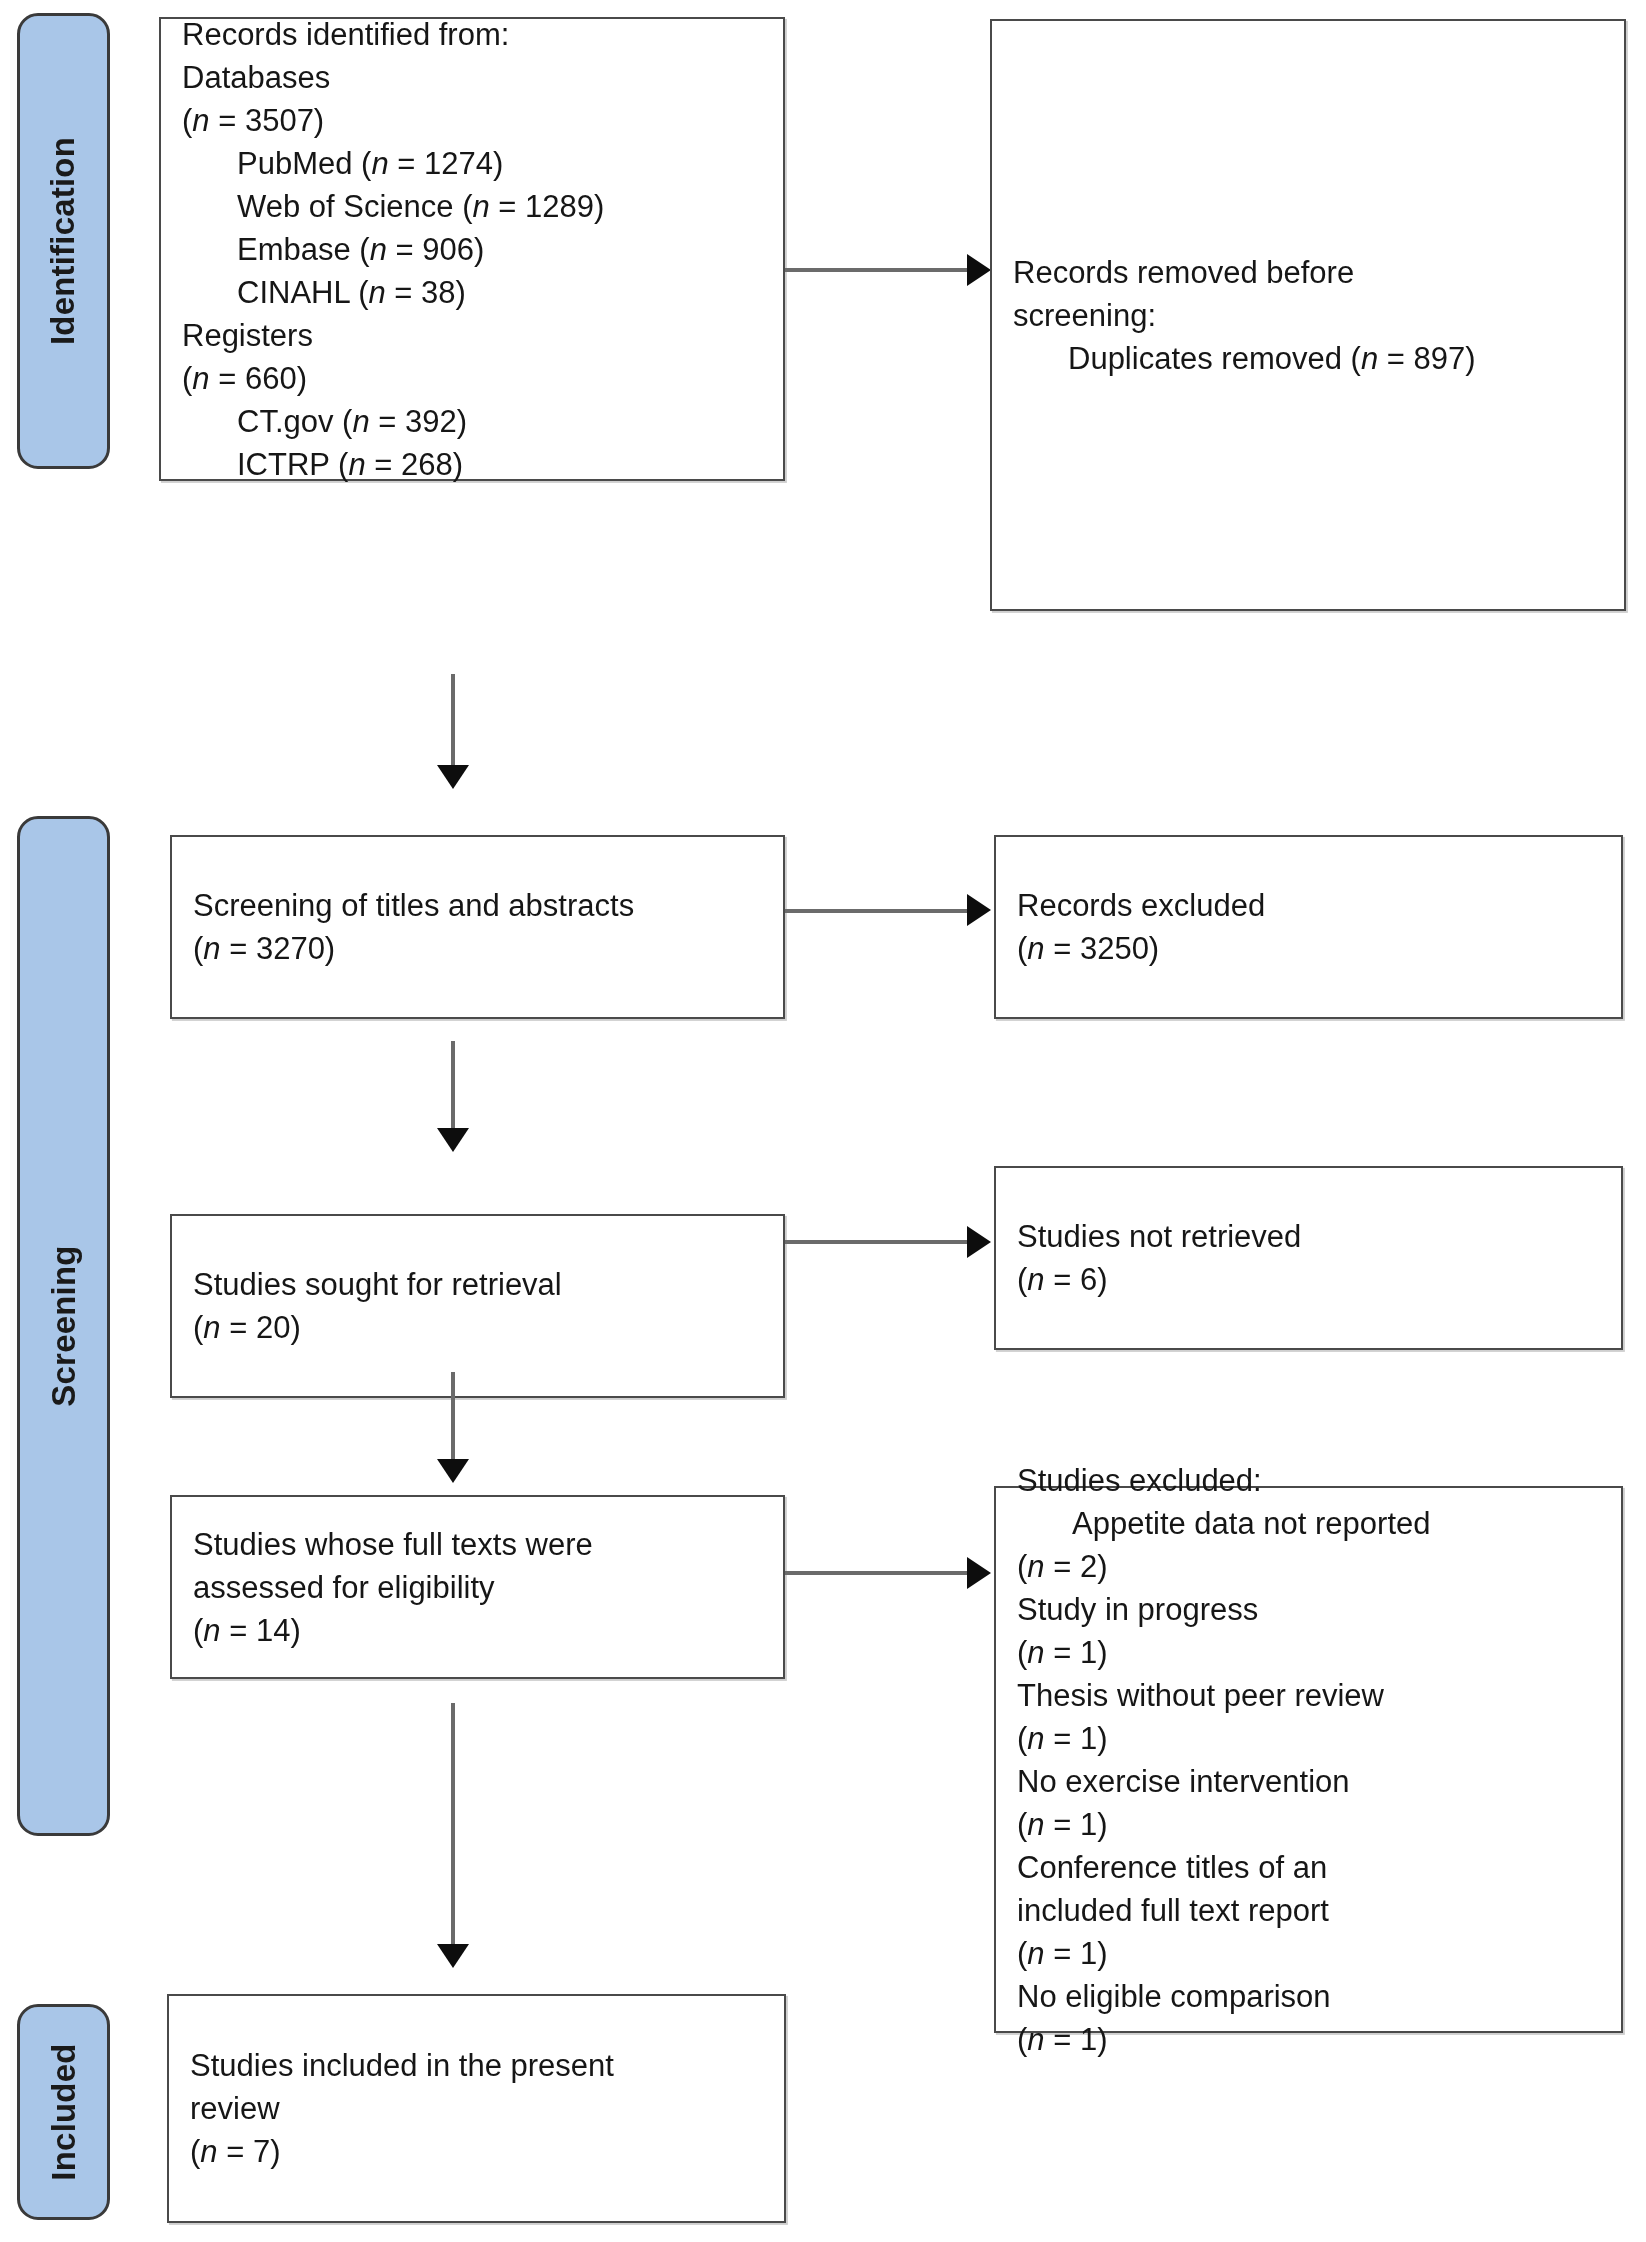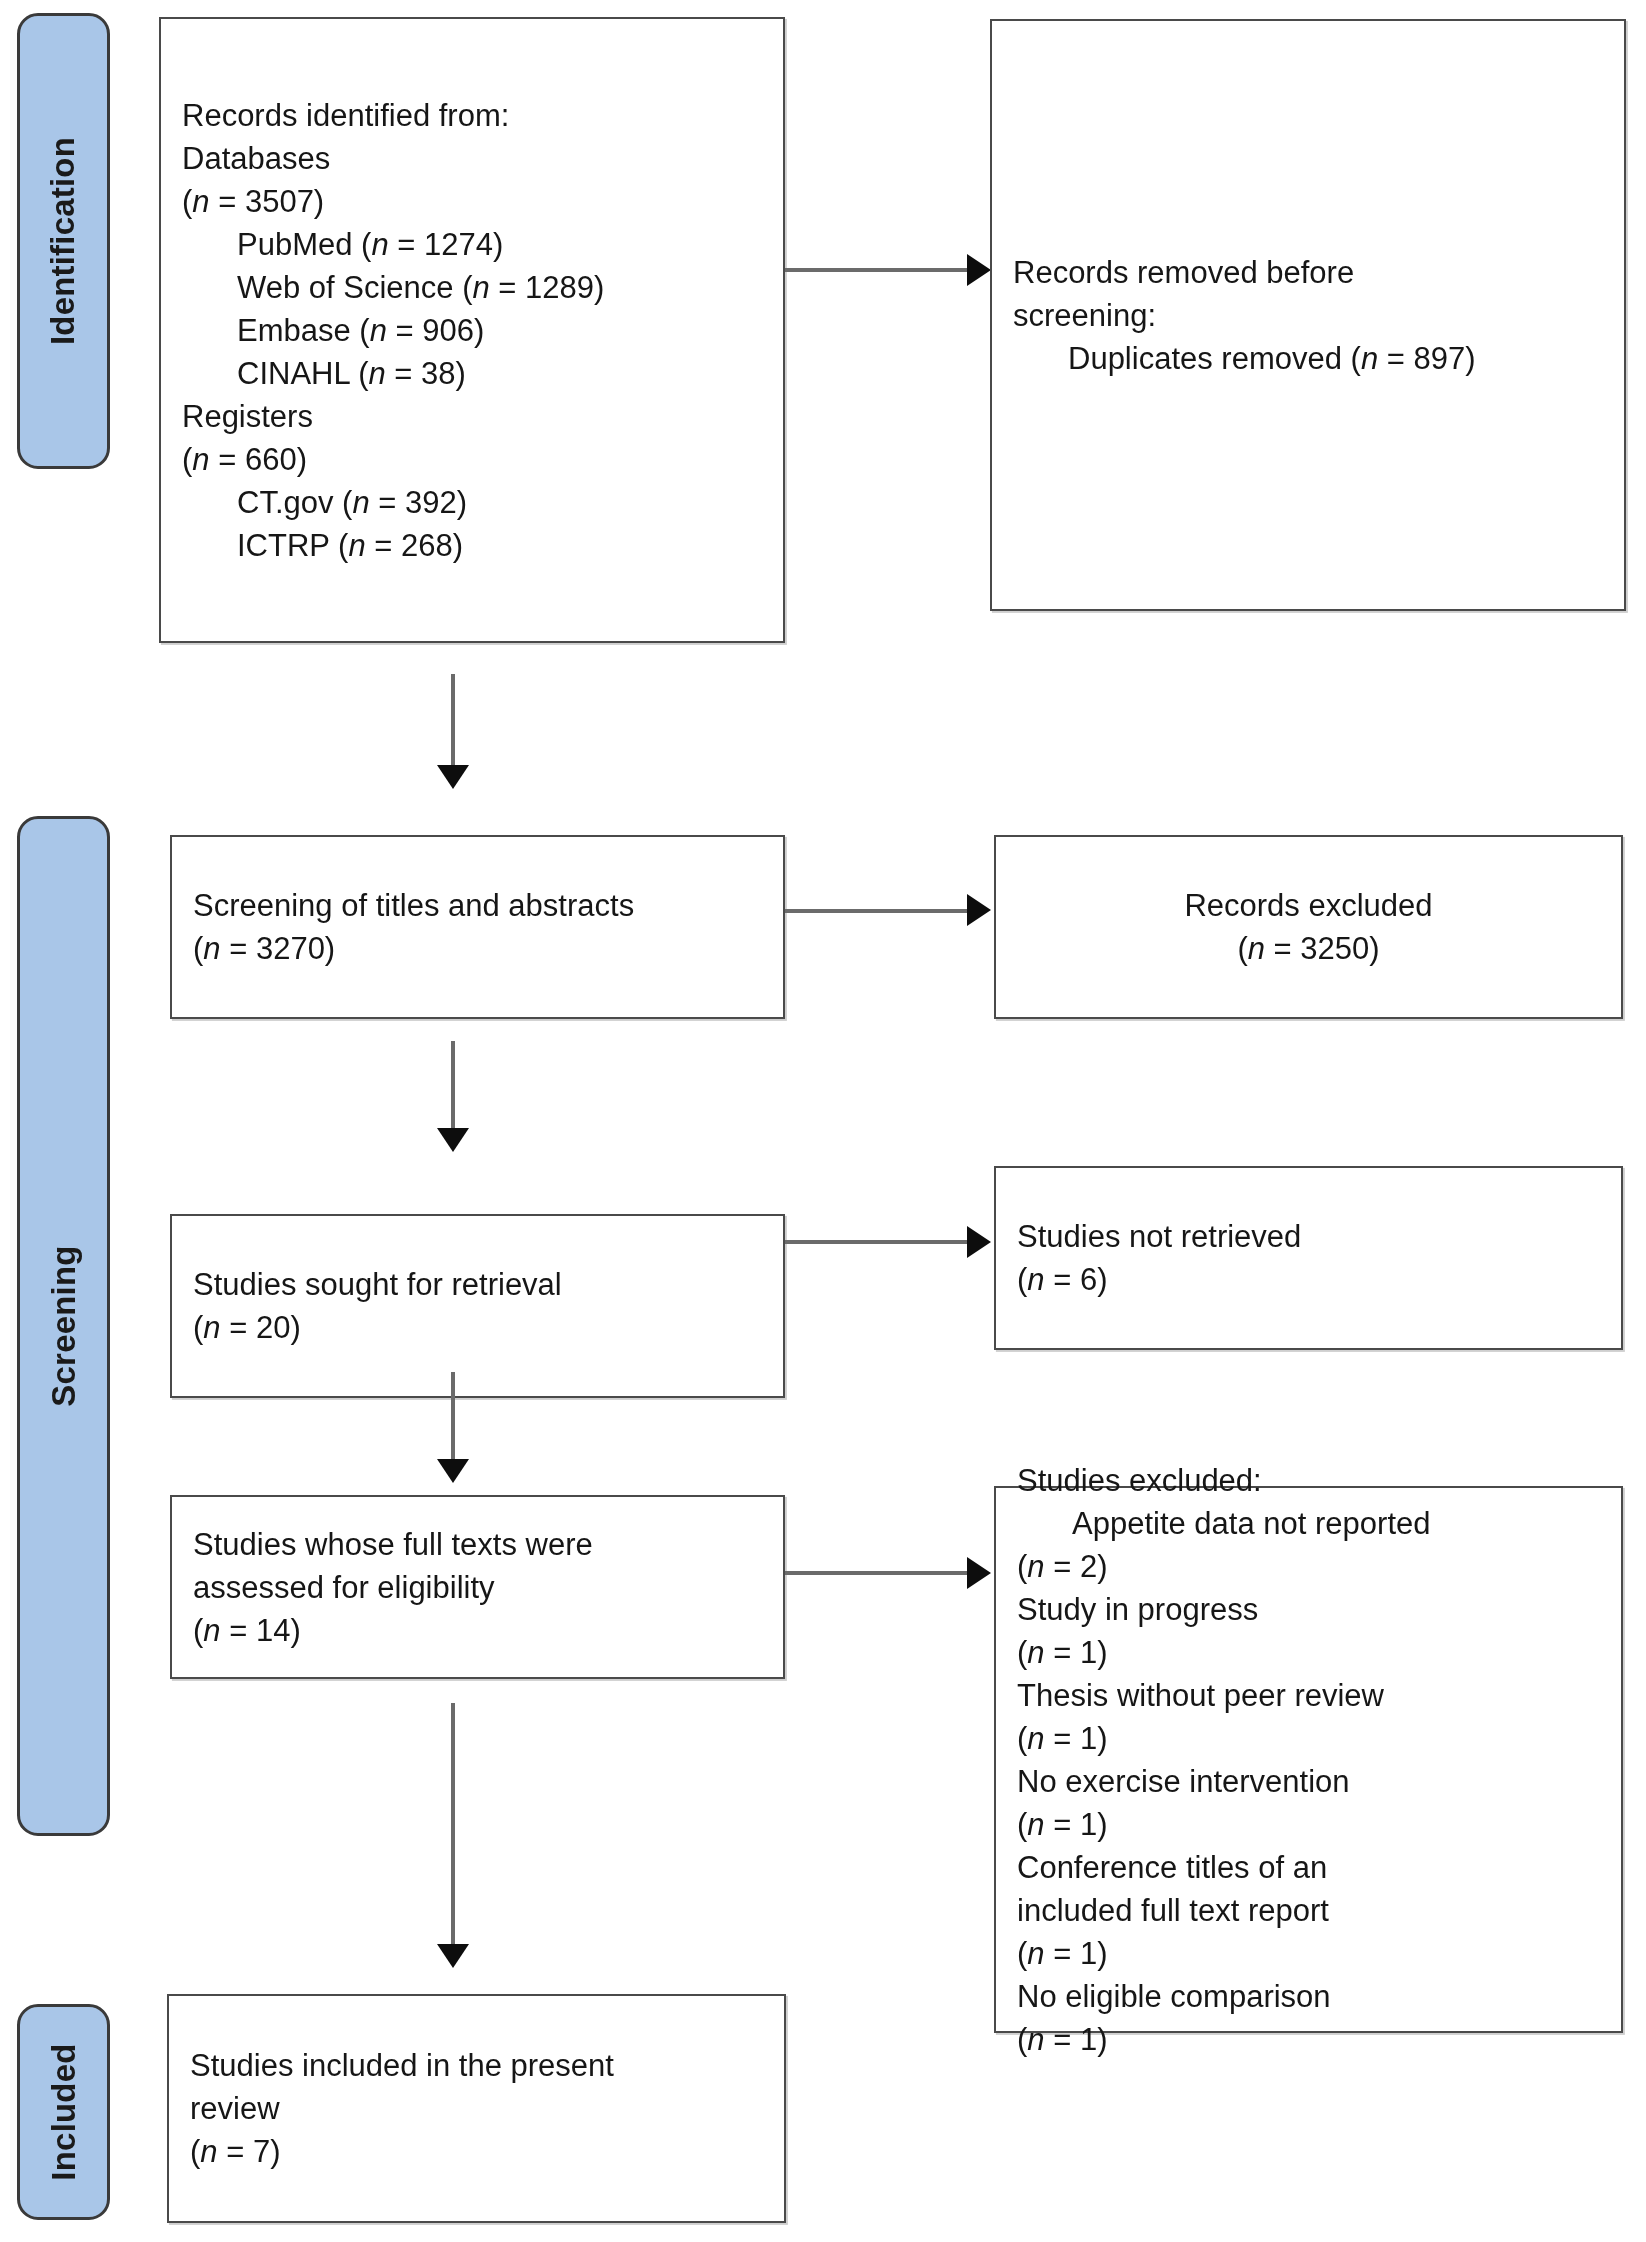--- a/index.html
+++ b/index.html
@@ -104,21 +104,21 @@
   </div>
 
   <div class="stage" style="left:17px; top:816px; width:93px; height:1020px;">
     <span class="stage-text">Screening</span>
   </div>
 
   <div class="stage" style="left:17px; top:2004px; width:93px; height:216px;">
     <span class="stage-text">Included</span>
   </div>
 
-  <div class="box" style="left:159px; top:17px; width:626px; height:626px;">
+  <div class="box" style="left:159px; top:17px; width:626px; height:464px;">
     <div class="box-inner">
       <div class="line">Records identified from:</div>
       <div class="line">Databases</div>
       <div class="line">(<i>n</i> = 3507)</div>
       <div class="line indent">PubMed (<i>n</i> = 1274)</div>
       <div class="line indent">Web of Science (<i>n</i> = 1289)</div>
       <div class="line indent">Embase (<i>n</i> = 906)</div>
       <div class="line indent">CINAHL (<i>n</i> = 38)</div>
       <div class="line">Registers</div>
       <div class="line">(<i>n</i> = 660)</div>
@@ -144,21 +144,21 @@
   <div class="box" style="left:170px; top:835px; width:615px; height:184px;">
     <div class="box-inner">
       <div class="line">Screening of titles and abstracts</div>
       <div class="line">(<i>n</i> = 3270)</div>
     </div>
   </div>
 
   <div class="h-line" style="left:785px; top:909px; width:185px;"></div>
   <div class="h-arrow" style="left:967px; top:894px;"></div>
 
-  <div class="box" style="left:994px; top:835px; width:629px; height:184px;text-align:center;">
+  <div class="box" style="left:994px; top:835px; width:629px; height:184px;">
     <div class="box-inner">
       <div class="line">Records excluded</div>
       <div class="line">(<i>n</i> = 3250)</div>
     </div>
   </div>
 
   <div class="v-line" style="left:451px; top:1041px; width:3.8px; height:91px;"></div>
   <div class="v-arrow" style="left:437px; top:1128px;"></div>
 
   <div class="box" style="left:170px; top:1166px; width:615px; height:184px;margin-top:48px;">

